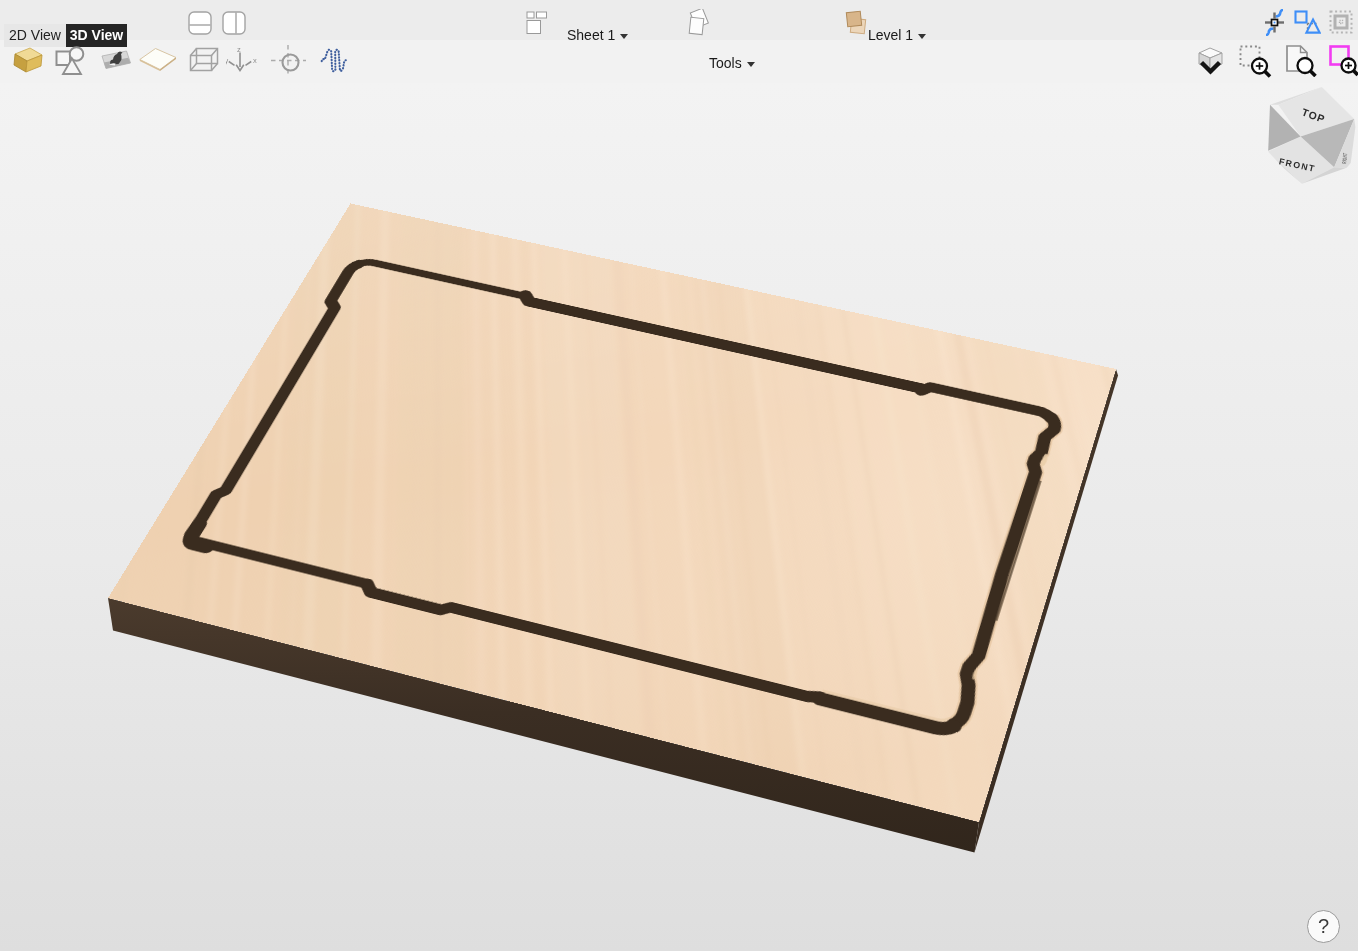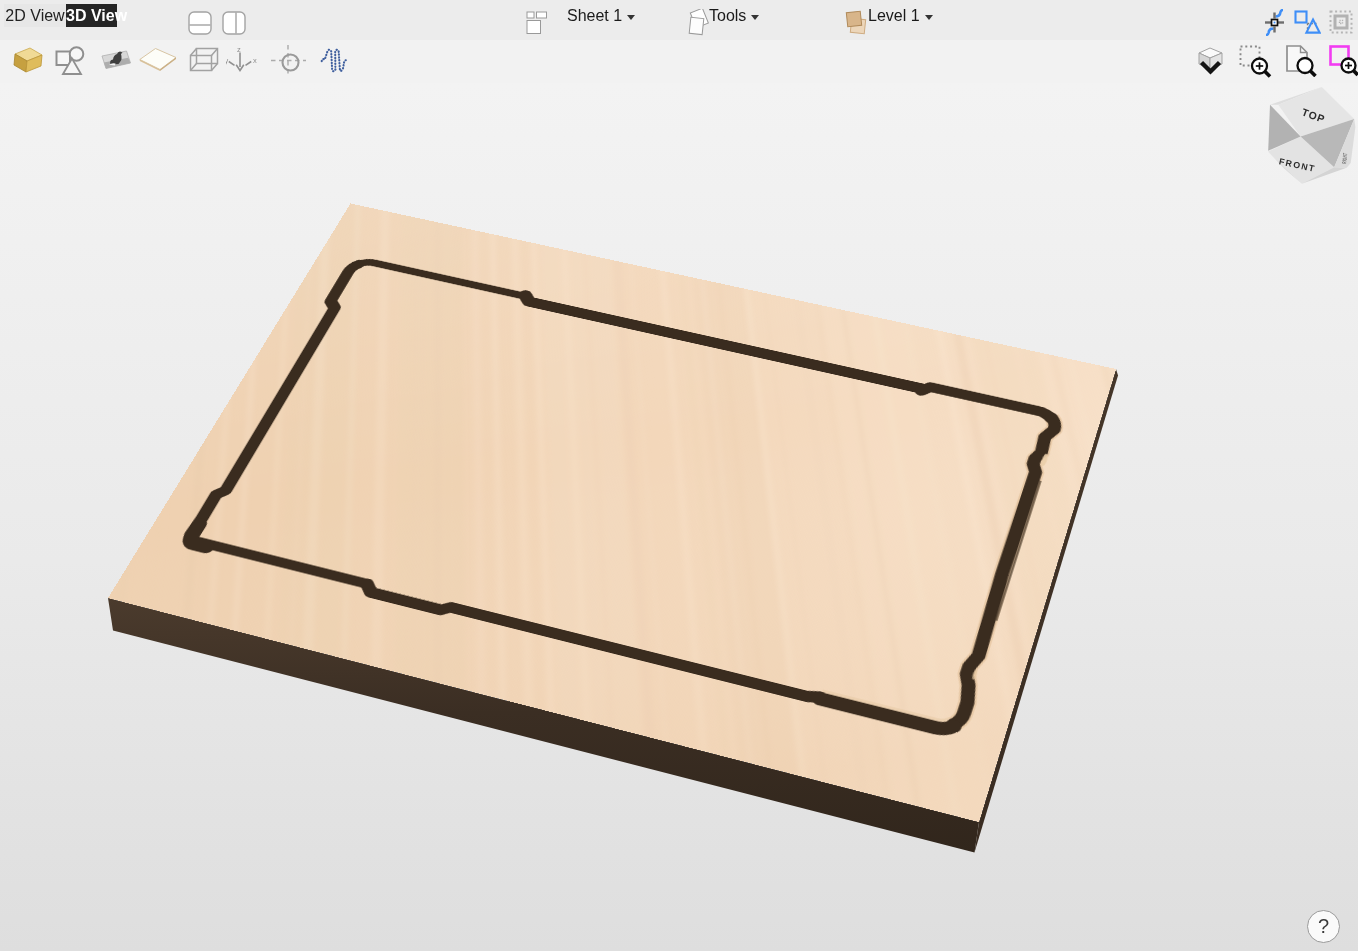--- a/index.html
+++ b/index.html
@@ -2,21 +2,21 @@
 <html><head><meta charset="utf-8"><style>
 html,body{margin:0;padding:0;width:1358px;height:951px;overflow:hidden;
 font-family:"Liberation Sans",sans-serif;background:#ececec;}
 #canvas{position:absolute;left:0;top:83px;width:1358px;height:868px;
 background:linear-gradient(180deg,#f3f3f3 0%,#eaeaea 55%,#dedede 100%);}
 #row1{position:absolute;left:0;top:0;width:1358px;height:40px;background:#ececec;}
 #row2{position:absolute;left:0;top:40px;width:1358px;height:43px;background:#f2f2f2;}
 #board{position:absolute;left:0;top:0;width:900px;height:600px;
 transform-origin:0 0;transform:matrix3d(0.77088811,0.15754723,0,-0.00007139,-0.42778820,0.52670670,0,-0.00021872,0,0,1,0,350.5000,203.5000,0,1.000000);}
 .ic{position:absolute;}
-.lbl{position:absolute;top:4px;height:23px;line-height:23px;font-size:16px;color:#1a1a1a;white-space:nowrap;}
+.lbl{position:absolute;top:24px;height:23px;line-height:23px;font-size:14px;color:#1a1a1a;white-space:nowrap;}
 .car{display:inline-block;margin-left:5px;vertical-align:1px;width:0;height:0;
 border-left:4px solid transparent;border-right:4px solid transparent;border-top:5px solid #333;}
 </style></head><body>
 <div id="row1"></div>
 <div id="row2"></div>
 <div id="canvas"></div>
 <svg id="sides" style="position:absolute;left:0;top:0" width="1358" height="951">
 <defs>
 <linearGradient id="gl" x1="0" y1="0" x2="0" y2="1">
 <stop offset="0" stop-color="#4b3b2d"></stop>
@@ -113,21 +113,21 @@
 <path d="M 242 507.5 L 50.0 507.5 A 7.0 7.0 0 0 1 45.1 505.4" fill="none" stroke="#3a2c1f" stroke-width="12.2" stroke-linejoin="round" stroke-linecap="round"></path>
 <path d="M 45.1 505.4 A 7.0 7.0 0 0 1 43.0 500.5 L 44.5 478 L 44.5 445.0 L 51.5 437.0 L 51.5 160.0 L 43.0 152.0 L 43.0 104.5 A 22.5 22.5 0 0 1 49.6 88.6" fill="none" stroke="#3a2c1f" stroke-width="13.6" stroke-linejoin="round" stroke-linecap="round"></path>
 <path d="M 64 507.5 L 50.0 507.5 A 7.0 7.0 0 0 1 43.0 500.5 L 43.5 482" fill="none" stroke="#3a2c1f" stroke-width="15.5" stroke-linejoin="round" stroke-linecap="round" transform="translate(2,4.2)"></path>
 <ellipse cx="856" cy="149" rx="2.6" ry="9" fill="#eaceaa" opacity="0.9"></ellipse>
 <ellipse cx="854.5" cy="438" rx="1.9" ry="6.5" fill="#e7c9a2" opacity="0.7"></ellipse>
 
 </svg>
 </div>
 
 <div class="lbl" style="left:4px;width:62px;background:#e7e7e7;text-align:center;color:#222;">2D View</div>
-<div class="lbl" style="left:66px;width:51px;background:#252525;text-align:center;color:#fff;font-weight:bold;">3D View</div>
+<div class="lbl" style="left:66px;width:61px;background:#252525;text-align:center;color:#fff;font-weight:bold;">3D View</div>
 
 <svg class="ic" style="left:188px;top:11px" width="25" height="25">
 <rect x="1" y="1" width="22" height="22" rx="5" fill="#fff" stroke="#a3a3a3" stroke-width="1.4"></rect>
 <line x1="1.5" y1="14" x2="22.5" y2="14" stroke="#a3a3a3" stroke-width="1.4"></line>
 </svg>
 <svg class="ic" style="left:222px;top:11px" width="25" height="25">
 <rect x="1" y="1" width="22" height="22" rx="5" fill="#fff" stroke="#a3a3a3" stroke-width="1.4"></rect>
 <line x1="14" y1="1.5" x2="14" y2="22.5" stroke="#a3a3a3" stroke-width="1.4"></line>
 </svg>
 
@@ -139,21 +139,21 @@
 <div class="lbl" style="left:551px;margin-left:16px;">Sheet 1<span class="car"></span></div>
 
 <svg class="ic" style="left:686px;top:9px" width="26" height="28">
 <g transform="rotate(-22 14 12)">
 <rect x="8" y="1" width="13" height="16" fill="#fff" stroke="#9a9a9a"></rect>
 </g>
 <g transform="rotate(6 11 17)">
 <rect x="4" y="9" width="13" height="16" fill="#fdfdfd" stroke="#9a9a9a"></rect>
 </g>
 </svg>
-<div class="lbl" style="left:709px;">Tools<span class="car"></span></div>
+<div class="lbl" style="left:709px;margin-top:28px;">Tools<span class="car"></span></div>
 
 <svg class="ic" style="left:844px;top:9px" width="26" height="28">
 <g transform="rotate(6 14 17)">
 <rect x="7" y="10" width="14" height="14" fill="#ecd6ba" stroke="#ceab80"></rect>
 </g>
 <g transform="rotate(-6 10 10)">
 <rect x="3" y="3" width="14" height="14" fill="#d8b58a" stroke="#b08a5a"></rect>
 </g>
 </svg>
 <div class="lbl" style="left:868px;">Level 1<span class="car"></span></div>

